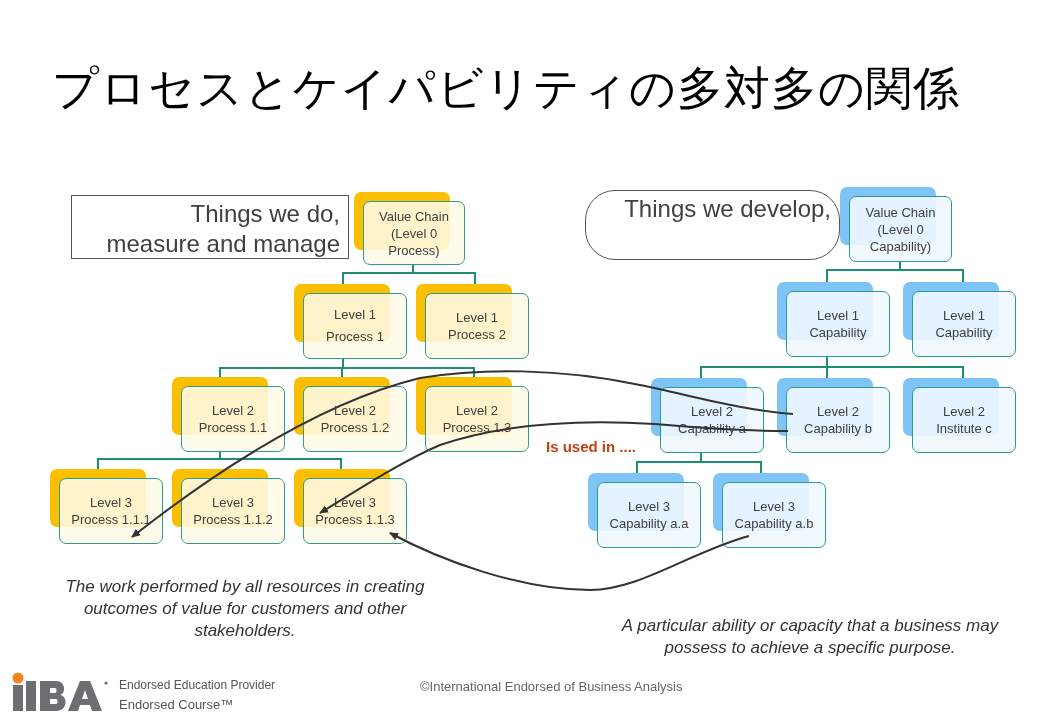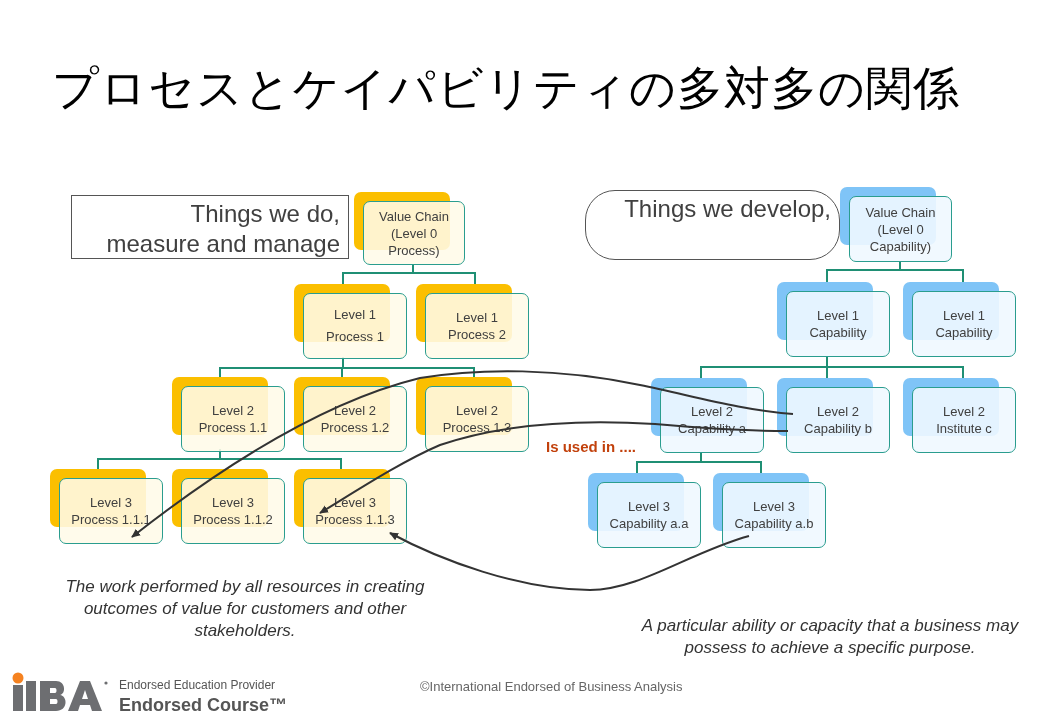--- a/index.html
+++ b/index.html
@@ -22,21 +22,21 @@
   .cap .box { background:rgba(240,248,255,0.9); }
   .conn { position:absolute; background:#1f8f74; }
   svg.overlay { position:absolute; left:0; top:0; pointer-events:none; }
   .used-in { position:absolute; left:546px; top:438px; font-family:"Liberation Sans", sans-serif;
              font-weight:bold; font-size:15px; color:#c2410c; }
   .desc { position:absolute; font-family:"Liberation Sans", sans-serif; font-style:italic; font-size:17px;
           line-height:22px; color:#333; text-align:center; }
   .logo { position:absolute; left:10px; top:672px; height:40px; width:100px; }
   .endorse { position:absolute; left:119px; top:676px; font-family:"Liberation Sans", sans-serif; color:#555; }
   .endorse .l1 { font-size:12px; line-height:18px; }
-  .endorse .l2 { font-size:18px; line-height:22px; font-weight:bold; }
+  .endorse .l2 { font-size:13px; line-height:22px; font-weight:normal; }
   .copyright { position:absolute; left:420px; top:679px; font-family:"Liberation Sans", sans-serif; font-size:13px; color:#666; }
 </style>
 </head>
 <body>
 
 <div class="title">プロセスとケイパビリティの多対多の関係</div>
 
 <div class="label-box" style="left:71px; top:195px; width:278px; height:64px;">
   <div>Things we do,</div>
   <div>measure and manage</div>
@@ -214,21 +214,21 @@
     <marker id="arr" markerWidth="10" markerHeight="10" refX="8" refY="5" orient="auto" markerUnits="userSpaceOnUse">
       <path d="M0,1 L9,5 L0,9 Z" fill="#333"></path>
     </marker>
   </defs>
   <path d="M793,414 C740,410 690,395 640,385 C560,368 480,368 420,378 C330,400 230,460 132,537" fill="none" stroke="#333" stroke-width="2" marker-end="url(#arr)"></path>
   <path d="M788,431 C740,431 700,428 655,424 C560,418 490,428 440,445 C400,462 350,495 320,513" fill="none" stroke="#333" stroke-width="2" marker-end="url(#arr)"></path>
   <path d="M749,536 C690,552 640,590 590,590 C520,590 440,560 390,533" fill="none" stroke="#333" stroke-width="2" marker-end="url(#arr)"></path>
 </svg>
 
 <div class="desc" style="left:40px; top:576px; width:410px;">The work performed by all resources in creating outcomes of value for customers and other stakeholders.</div>
-<div class="desc" style="left:630px; top:615px; width:400px;">A particular ability or capacity that a business may possess to achieve a specific purpose.</div>
+<div class="desc" style="left:610px; top:615px; width:400px;">A particular ability or capacity that a business may possess to achieve a specific purpose.</div>
 
 <svg class="logo" viewBox="0 0 100 40">
   <circle cx="8" cy="6" r="5.5" fill="#f58220"></circle>
   <rect x="3" y="13" width="10" height="26" fill="#6d6e71"></rect>
   <rect x="16" y="9" width="10" height="30" fill="#6d6e71"></rect>
   <path d="M30,9 H46 C56,9 56,22 50,23 C58,24 58,39 46,39 H30 Z M40,16 V21 H45 C47,21 47,16 45,16 Z M40,27 V32 H46 C48,32 48,27 46,27 Z" fill="#6d6e71" fill-rule="evenodd"></path>
   <path d="M58,39 L70,9 H80 L92,39 H82 L80,33 H70 L68,39 Z M72,27 H78 L75,18 Z" fill="#6d6e71" fill-rule="evenodd"></path>
   <circle cx="96" cy="11" r="1.6" fill="#6d6e71"></circle>
 </svg>
 <div class="endorse">

